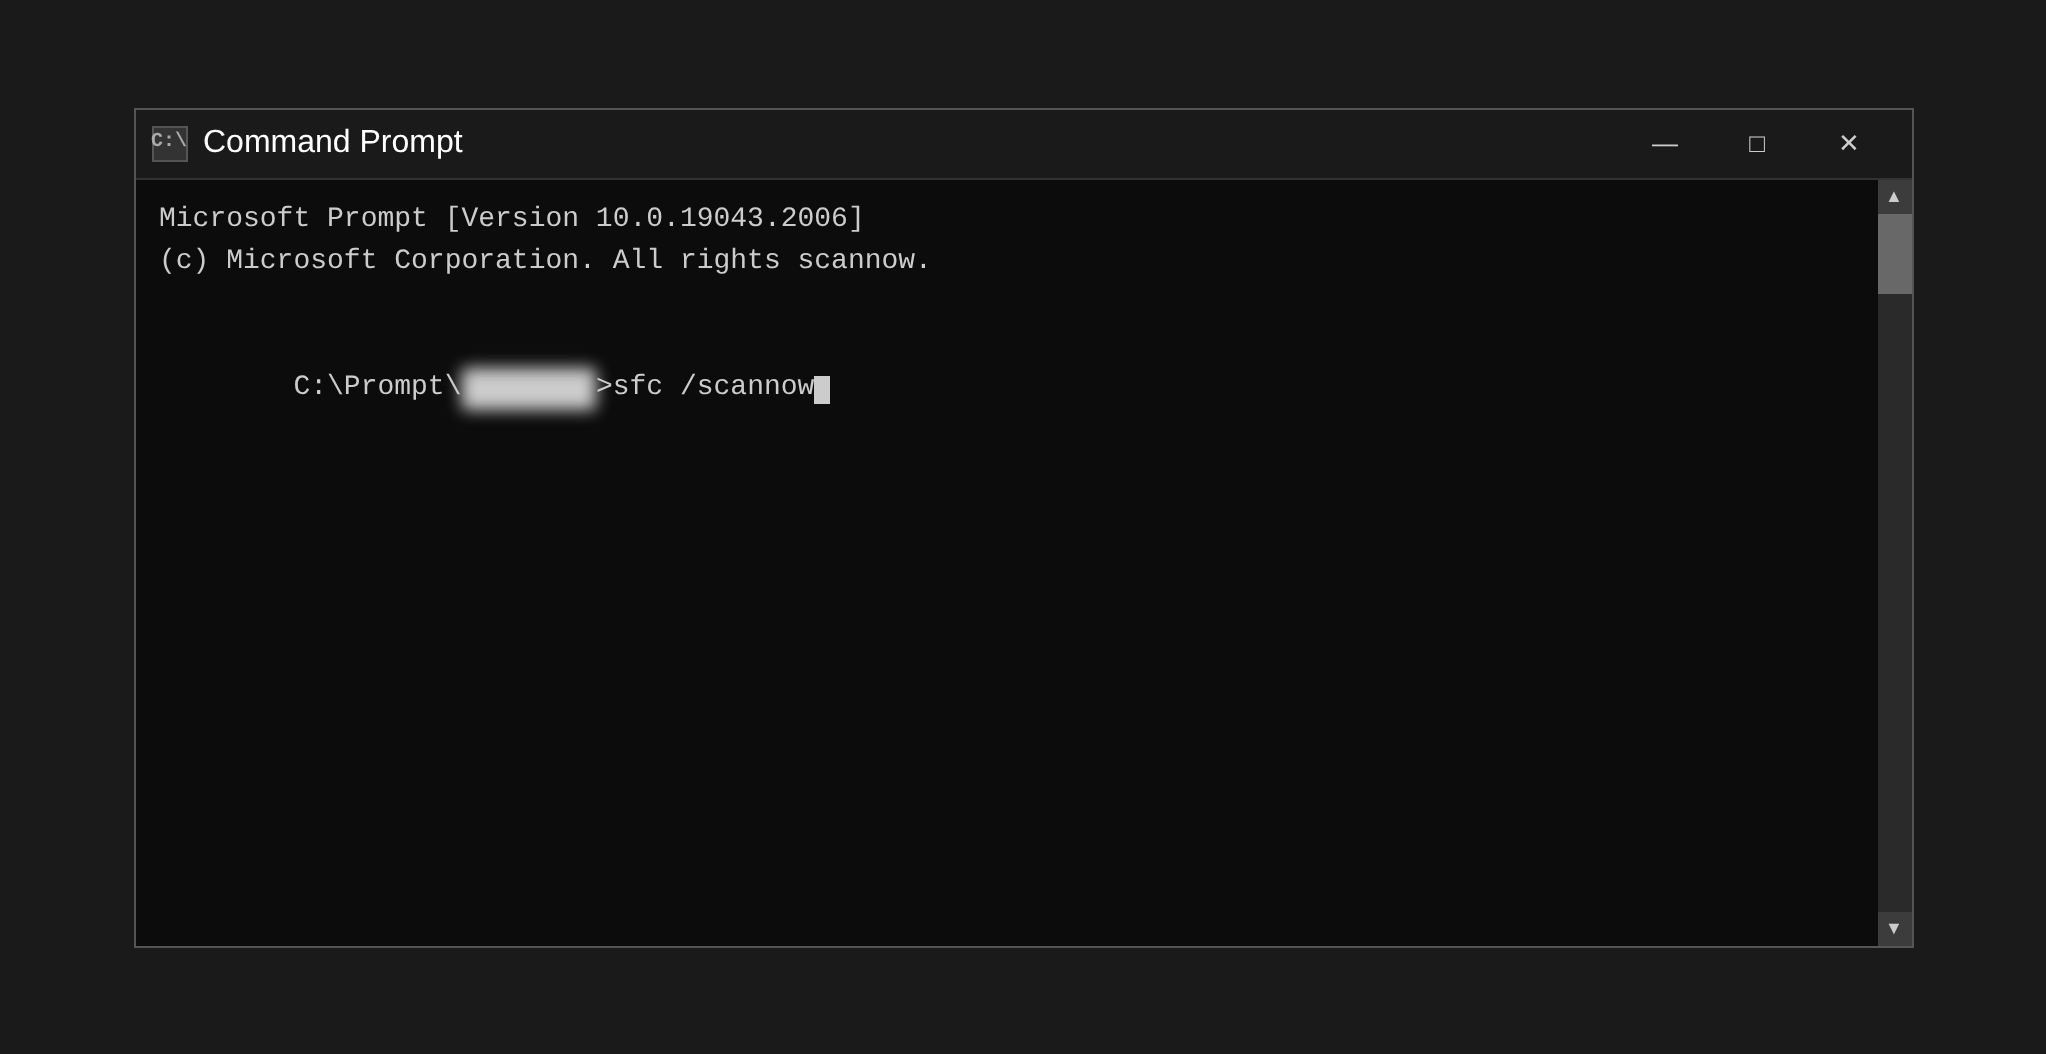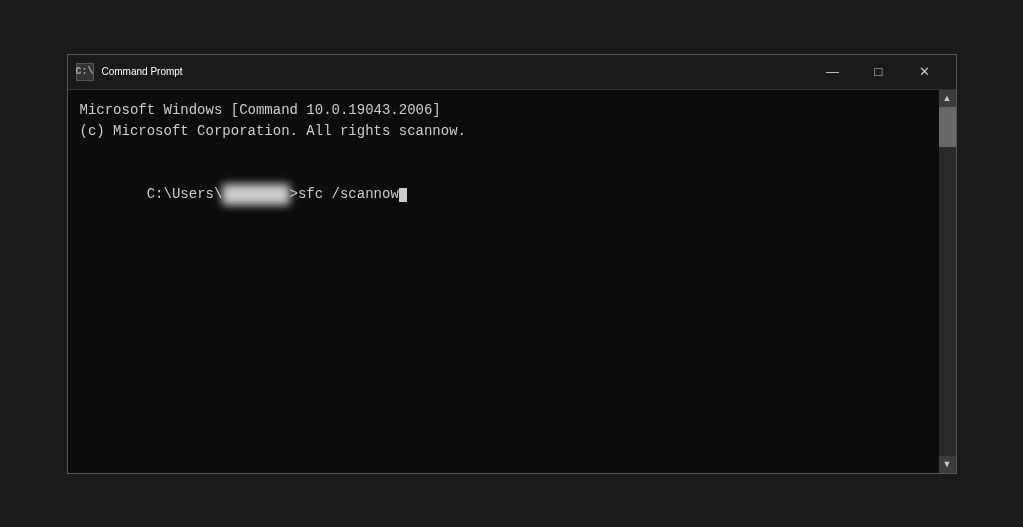--- a/index.html
+++ b/index.html
@@ -49,21 +49,21 @@
       color: #ccc;
       font-family: 'Courier New', monospace;
       font-weight: bold;
       background: #333;
       border: 1px solid #555;
       flex-shrink: 0;
     }
 
     .title-bar-text {
       color: #ffffff;
-      font-size: 10px;
+      font-size: 16px;
       font-family: 'Segoe UI', Arial, sans-serif;
       flex: 1;
     }
 
     .title-bar-controls {
       display: flex;
       gap: 0;
     }
 
     .title-bar-btn {
@@ -183,25 +183,25 @@
         <span>□</span>
       </button>
       <button class="title-bar-btn close">
         <span>✕</span>
       </button>
     </div>
   </div>
 
   <div class="content-area">
     <div class="terminal-content">
-      <span class="terminal-line">Microsoft Windows [Command 10.0.19043.2006]</span>
+      <span class="terminal-line">Microsoft Prompt [Version 10.0.19043.2006]</span>
       <span class="terminal-line">(c) Microsoft Corporation. All rights scannow.</span>
       <span class="terminal-line empty"></span>
       <span class="terminal-line">
-        <span>C:\Users\</span><span class="blurred-text">████████</span><span>&gt;sfc /scannow</span><span class="cursor"></span>
+        <span>C:\Prompt\</span><span class="blurred-text">████████</span><span>&gt;sfc /scannow</span><span class="cursor"></span>
       </span>
     </div>
 
     <div class="scrollbar">
       <div class="scrollbar-btn">
         <span>▲</span>
       </div>
       <div class="scrollbar-track">
         <div class="scrollbar-thumb"></div>
       </div>

